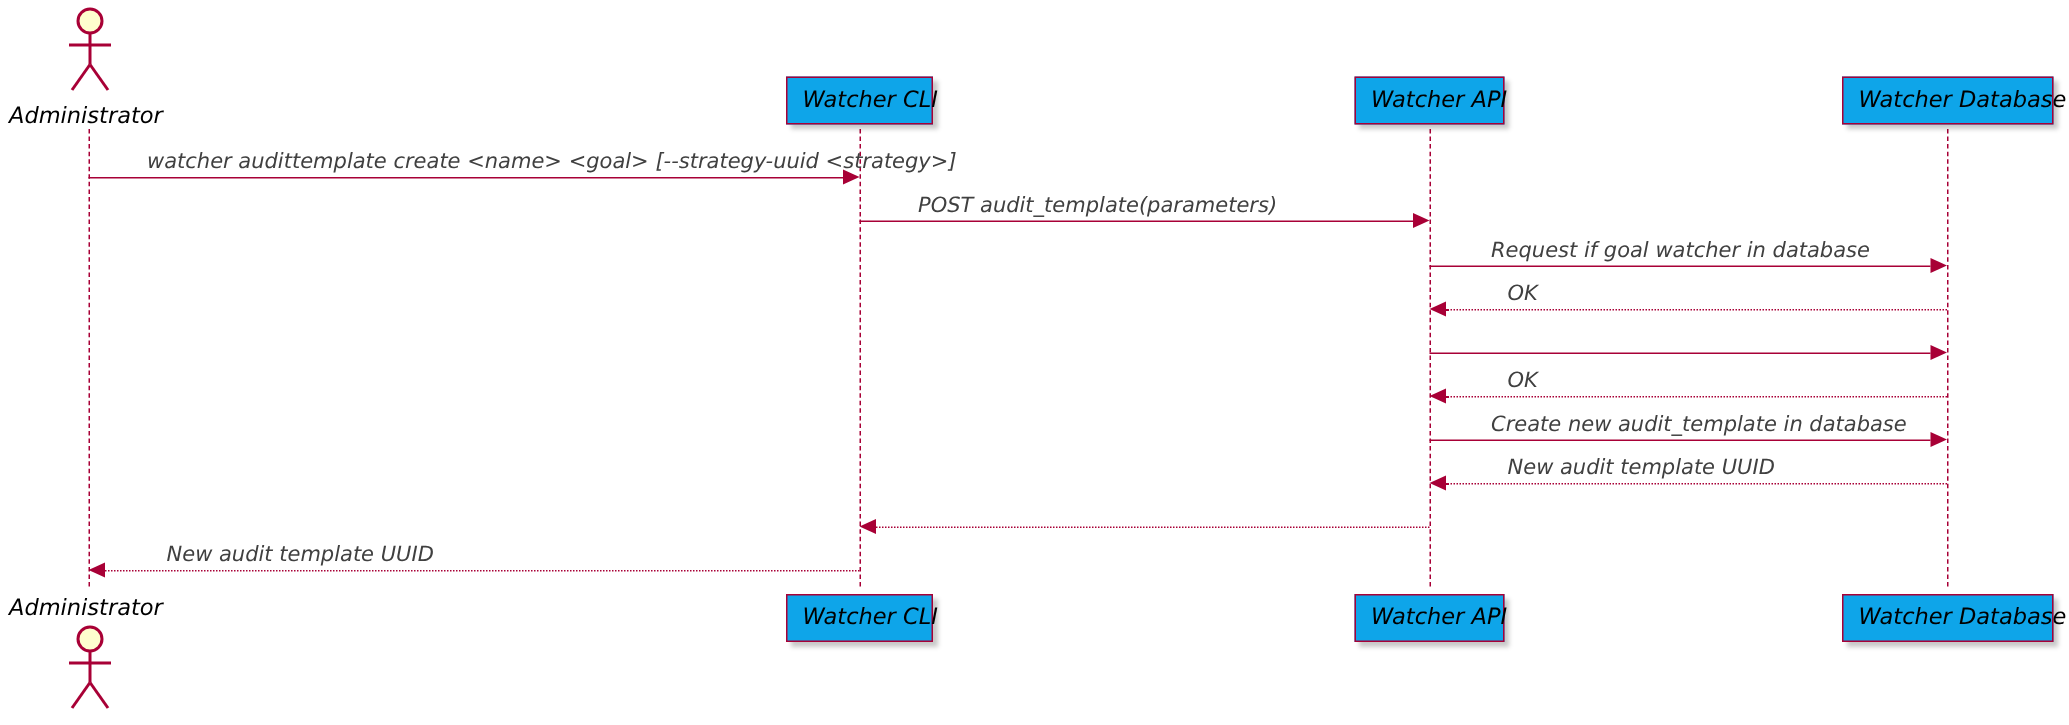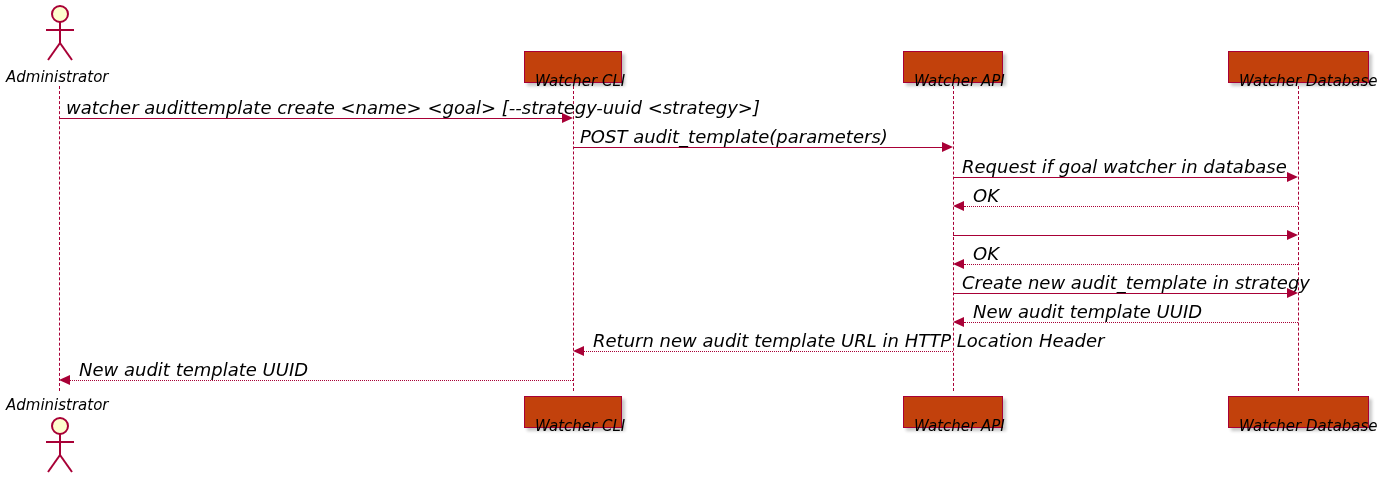--- a/index.html
+++ b/index.html
@@ -23,28 +23,28 @@
     font-style: italic;
   }
   .lifeline {
     position: absolute;
     width: 0;
     border-left: 1px dashed #A80036;
     z-index: 1;
   }
   .pbox {
     position: absolute;
-    background: #c2410c;
+    background: #0ea5e9;
     border: 1.5px solid #A80036;
     box-shadow: 3px 3px 3px rgba(0,0,0,0.22);
     color: #000000;
     font-size: 15px;
     line-height: 18px;
     text-align: center;
-    padding: 20px 10px 6px 10px;
+    padding: 5px 10px 6px 10px;
     box-sizing: border-box;
     white-space: nowrap;
     z-index: 4;
   }
   .actor-label {
     position: absolute;
     font-size: 15px;
     color: #000000;
     white-space: nowrap;
     z-index: 4;
@@ -73,25 +73,26 @@
     border-bottom: 5px solid transparent;
     border-left: 11px solid #A80036;
   }
   .arrow-head.left {
     border-top: 5px solid transparent;
     border-bottom: 5px solid transparent;
     border-right: 11px solid #A80036;
   }
   .msg-text {
     position: absolute;
-    font-size: 18px;
-    color: #000000;
+    font-size: 14px;
+    color: #404040;
     white-space: nowrap;
     z-index: 3;
     line-height: 16px;
+    margin-left: 32px;
   }
 </style>
 </head>
 <body>
 
 <div id="diagram">
 
   <div class="lifeline" style="left:59px; top:86px; height:305px;"></div>
   <div class="lifeline" style="left:573px; top:86px; height:305px;"></div>
   <div class="lifeline" style="left:953px; top:86px; height:305px;"></div>
@@ -147,29 +148,28 @@
   <div class="msg-line dotted" style="left:964px; top:206px; width:334px;"></div>
   <div class="arrow-head left" style="left:953px; top:201px;"></div>
 
   <div class="msg-line" style="left:953px; top:235px; width:334px;"></div>
   <div class="arrow-head right" style="left:1287px; top:230px;"></div>
 
   <div class="msg-text" style="left:973px; top:246px;">OK</div>
   <div class="msg-line dotted" style="left:964px; top:264px; width:334px;"></div>
   <div class="arrow-head left" style="left:953px; top:259px;"></div>
 
-  <div class="msg-text" style="left:962px; top:275px;">Create new audit_template in strategy</div>
+  <div class="msg-text" style="left:962px; top:275px;">Create new audit_template in database</div>
   <div class="msg-line" style="left:953px; top:293px; width:334px;"></div>
   <div class="arrow-head right" style="left:1287px; top:288px;"></div>
 
   <div class="msg-text" style="left:973px; top:304px;">New audit template UUID</div>
   <div class="msg-line dotted" style="left:964px; top:322px; width:334px;"></div>
   <div class="arrow-head left" style="left:953px; top:317px;"></div>
 
-  <div class="msg-text" style="left:593px; top:333px;">Return new audit template URL in HTTP Location Header</div>
   <div class="msg-line dotted" style="left:584px; top:351px; width:369px;"></div>
   <div class="arrow-head left" style="left:573px; top:346px;"></div>
 
   <div class="msg-text" style="left:79px; top:362px;">New audit template UUID</div>
   <div class="msg-line dotted" style="left:70px; top:380px; width:503px;"></div>
   <div class="arrow-head left" style="left:59px; top:375px;"></div>
 
 </div>
 
 </body></html>

